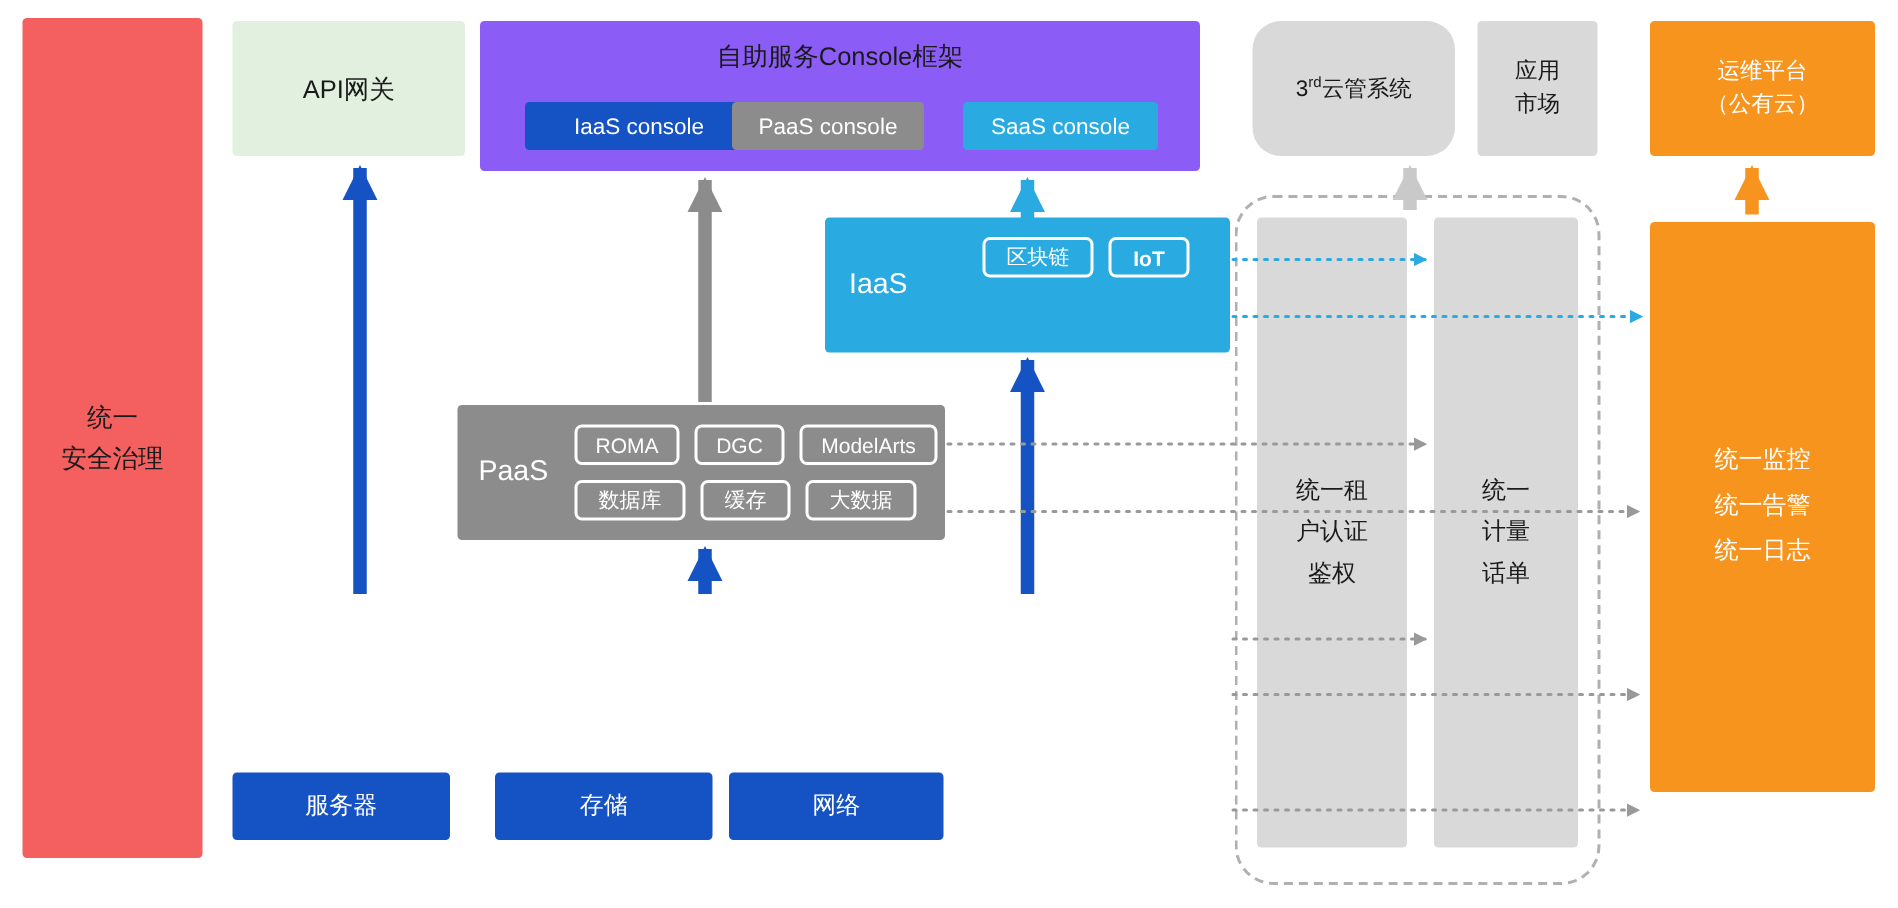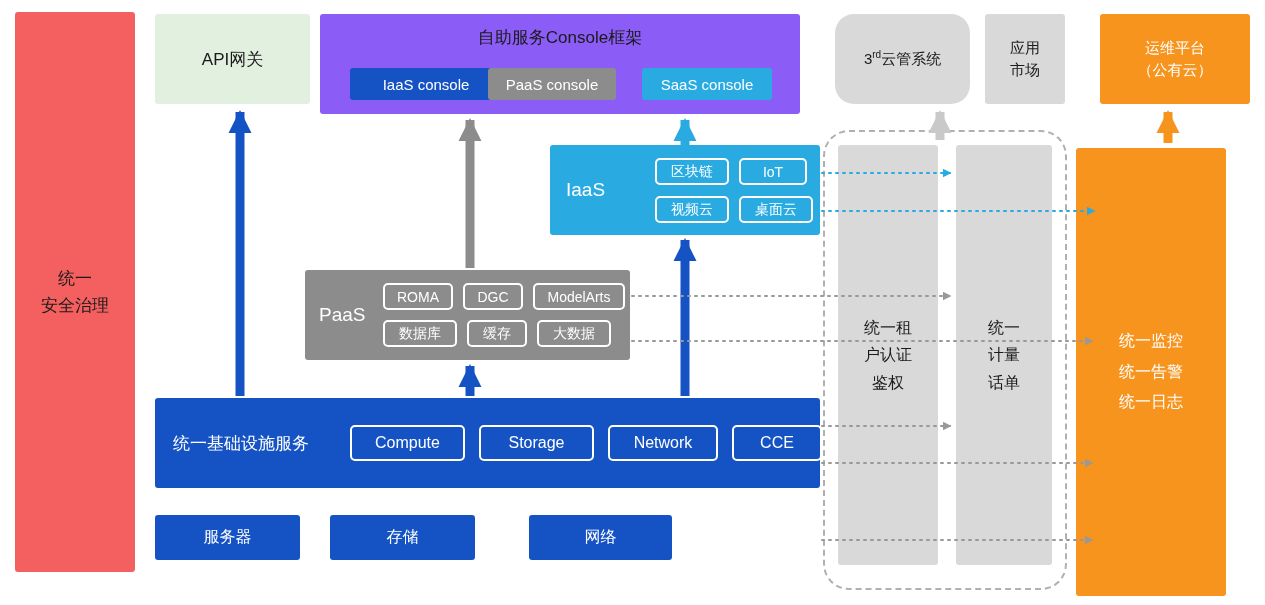--- a/index.html
+++ b/index.html
@@ -55,80 +55,67 @@
   <div class="box" style="left:1100px;top:14px;width:150px;height:90px;background:#F7941E;">
     <span class="pre wt" style="font-size:15px;line-height:1.5;">运维平台
 （公有云）</span>
   </div>
 
   <div class="box" style="left:550px;top:145px;width:270px;height:90px;background:#29ABE2;">
     <span class="wt" style="position:absolute;left:16px;top:0;bottom:0;display:flex;align-items:center;font-size:19px;">IaaS</span>
     <div class="pcol" style="left:95px;top:13px;gap:11px;">
       <div class="prow">
         <span class="pill" style="width:74px;height:27px;">区块链</span>
-        <span class="pill" style="width:68px;height:27px;">IoT</span>
-      </div>
-      <div class="prow">
-        <span class="pill" style="width:74px;height:27px;">视频云</span>
-        <span class="pill" style="width:74px;height:27px;">桌面云</span>
+        <span class="pill" style="width:54px;height:27px;font-weight:bold;">IoT</span>
       </div>
     </div>
   </div>
 
   <div class="box" style="left:305px;top:270px;width:325px;height:90px;background:#8C8C8C;">
     <span class="wt" style="position:absolute;left:14px;top:0;bottom:0;display:flex;align-items:center;font-size:19px;">PaaS</span>
     <div class="pcol" style="left:68px;top:13px;gap:10px;">
       <div class="prow">
         <span class="pill" style="width:70px;height:27px;">ROMA</span>
         <span class="pill" style="width:60px;height:27px;">DGC</span>
         <span class="pill" style="width:92px;height:27px;">ModelArts</span>
       </div>
       <div class="prow">
         <span class="pill" style="width:74px;height:27px;">数据库</span>
         <span class="pill" style="width:60px;height:27px;">缓存</span>
         <span class="pill" style="width:74px;height:27px;">大数据</span>
       </div>
     </div>
   </div>
 
-  <div class="box" style="left:155px;top:398px;width:665px;height:90px;background:#1553C4;">
-    <span class="wt" style="position:absolute;left:18px;top:0;bottom:0;display:flex;align-items:center;font-size:17px;">统一基础设施服务</span>
-    <div class="prow" style="position:absolute;left:185px;top:27px;gap:14px;">
-      <span class="pill" style="width:115px;height:36px;font-size:16px;">Compute</span>
-      <span class="pill" style="width:115px;height:36px;font-size:16px;">Storage</span>
-      <span class="pill" style="width:110px;height:36px;font-size:16px;">Network</span>
-      <span class="pill" style="width:90px;height:36px;font-size:16px;">CCE</span>
-    </div>
-  </div>
 
   <div class="box" style="left:155px;top:515px;width:145px;height:45px;background:#1553C4;">
     <span class="wt" style="font-size:16px;">服务器</span>
   </div>
   <div class="box" style="left:330px;top:515px;width:145px;height:45px;background:#1553C4;">
     <span class="wt" style="font-size:16px;">存储</span>
   </div>
-  <div class="box" style="left:529px;top:515px;width:143px;height:45px;background:#1553C4;">
+  <div class="box" style="left:486px;top:515px;width:143px;height:45px;background:#1553C4;">
     <span class="wt" style="font-size:16px;">网络</span>
   </div>
 
   <div style="position:absolute;left:823px;top:130px;width:244px;height:460px;border:2px dashed #b0b0b0;border-radius:26px;box-sizing:border-box;"></div>
 
   <div class="box" style="left:838px;top:145px;width:100px;height:420px;background:#D9D9D9;">
     <span class="pre dk" style="font-size:16px;line-height:1.7;">统一租
 户认证
 鉴权</span>
   </div>
 
   <div class="box" style="left:956px;top:145px;width:96px;height:420px;background:#D9D9D9;">
     <span class="pre dk" style="font-size:16px;line-height:1.7;">统一
 计量
 话单</span>
   </div>
 
-  <div class="box" style="left:1076px;top:148px;width:150px;height:448px;background:#F7941E;">
+  <div class="box" style="left:1100px;top:148px;width:150px;height:380px;background:#F7941E;">
     <span class="pre wt" style="font-size:16px;line-height:1.9;font-weight:500;">统一监控
 统一告警
 统一日志</span>
   </div>
 
   <svg class="overlay" width="1265" height="605" viewBox="0 0 1265 605">
     <defs>
       <marker id="m-blue" viewBox="0 0 6 6" refX="5.5" refY="3" markerWidth="2.6" markerHeight="2.6" orient="auto">
           <path d="M0,0 L6,3 L0,6 Z" fill="#1553C4"></path>
         </marker>

